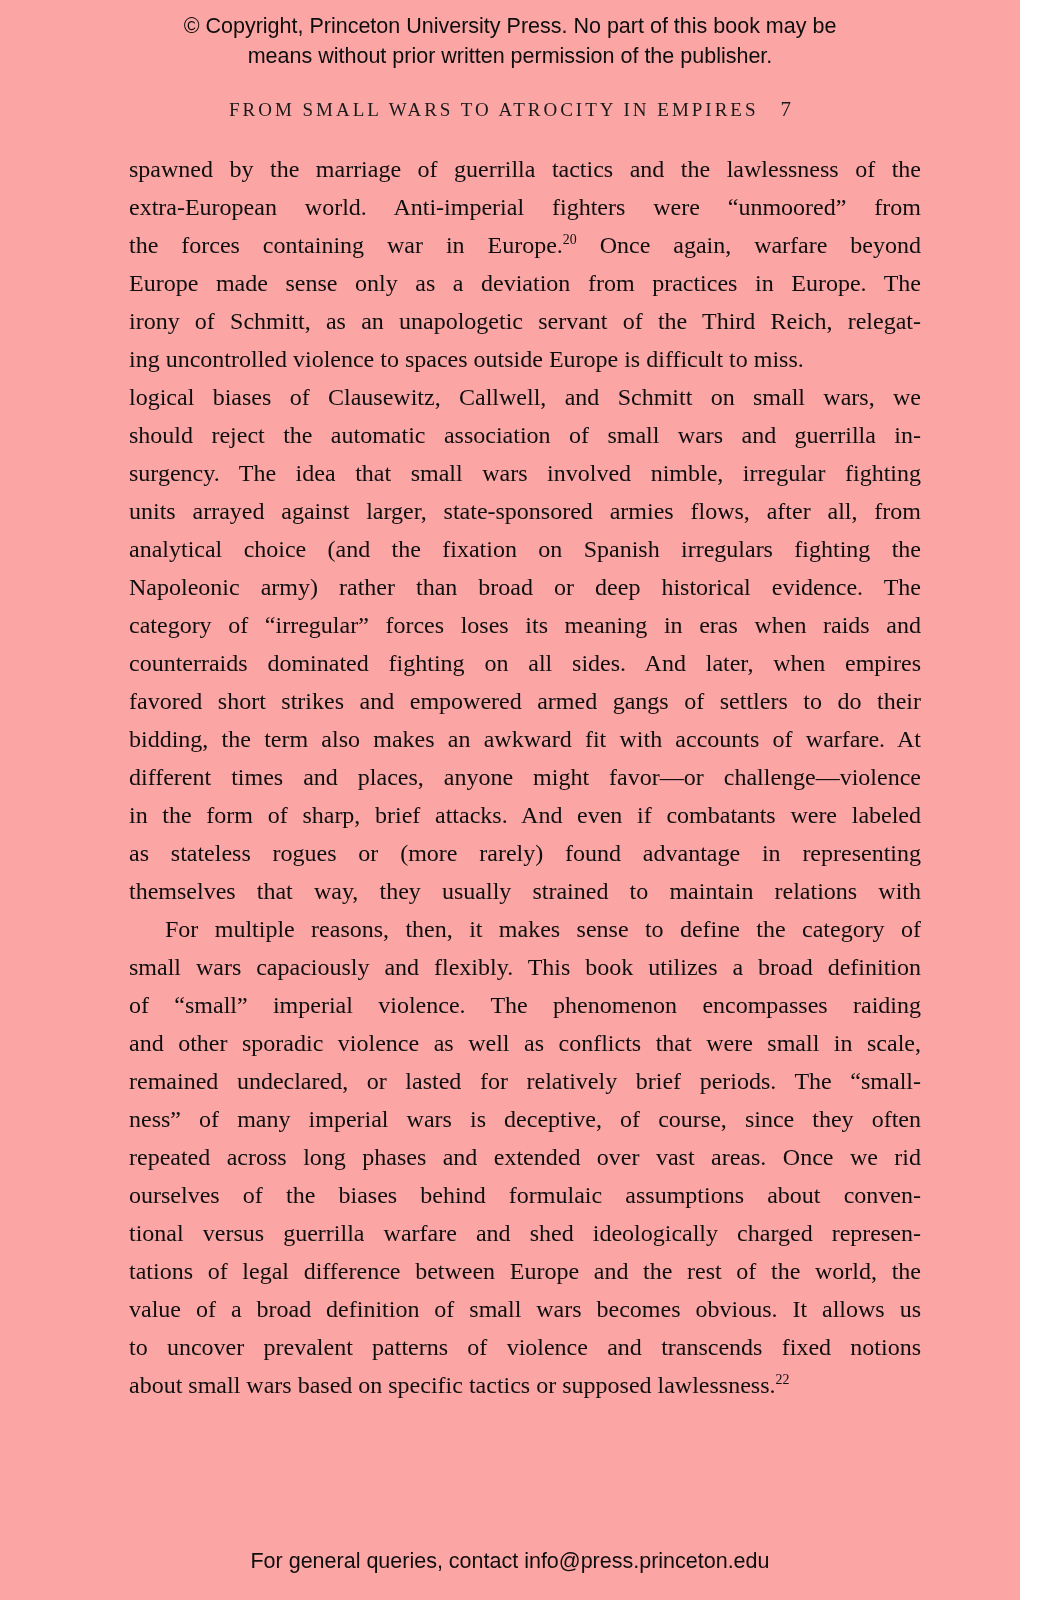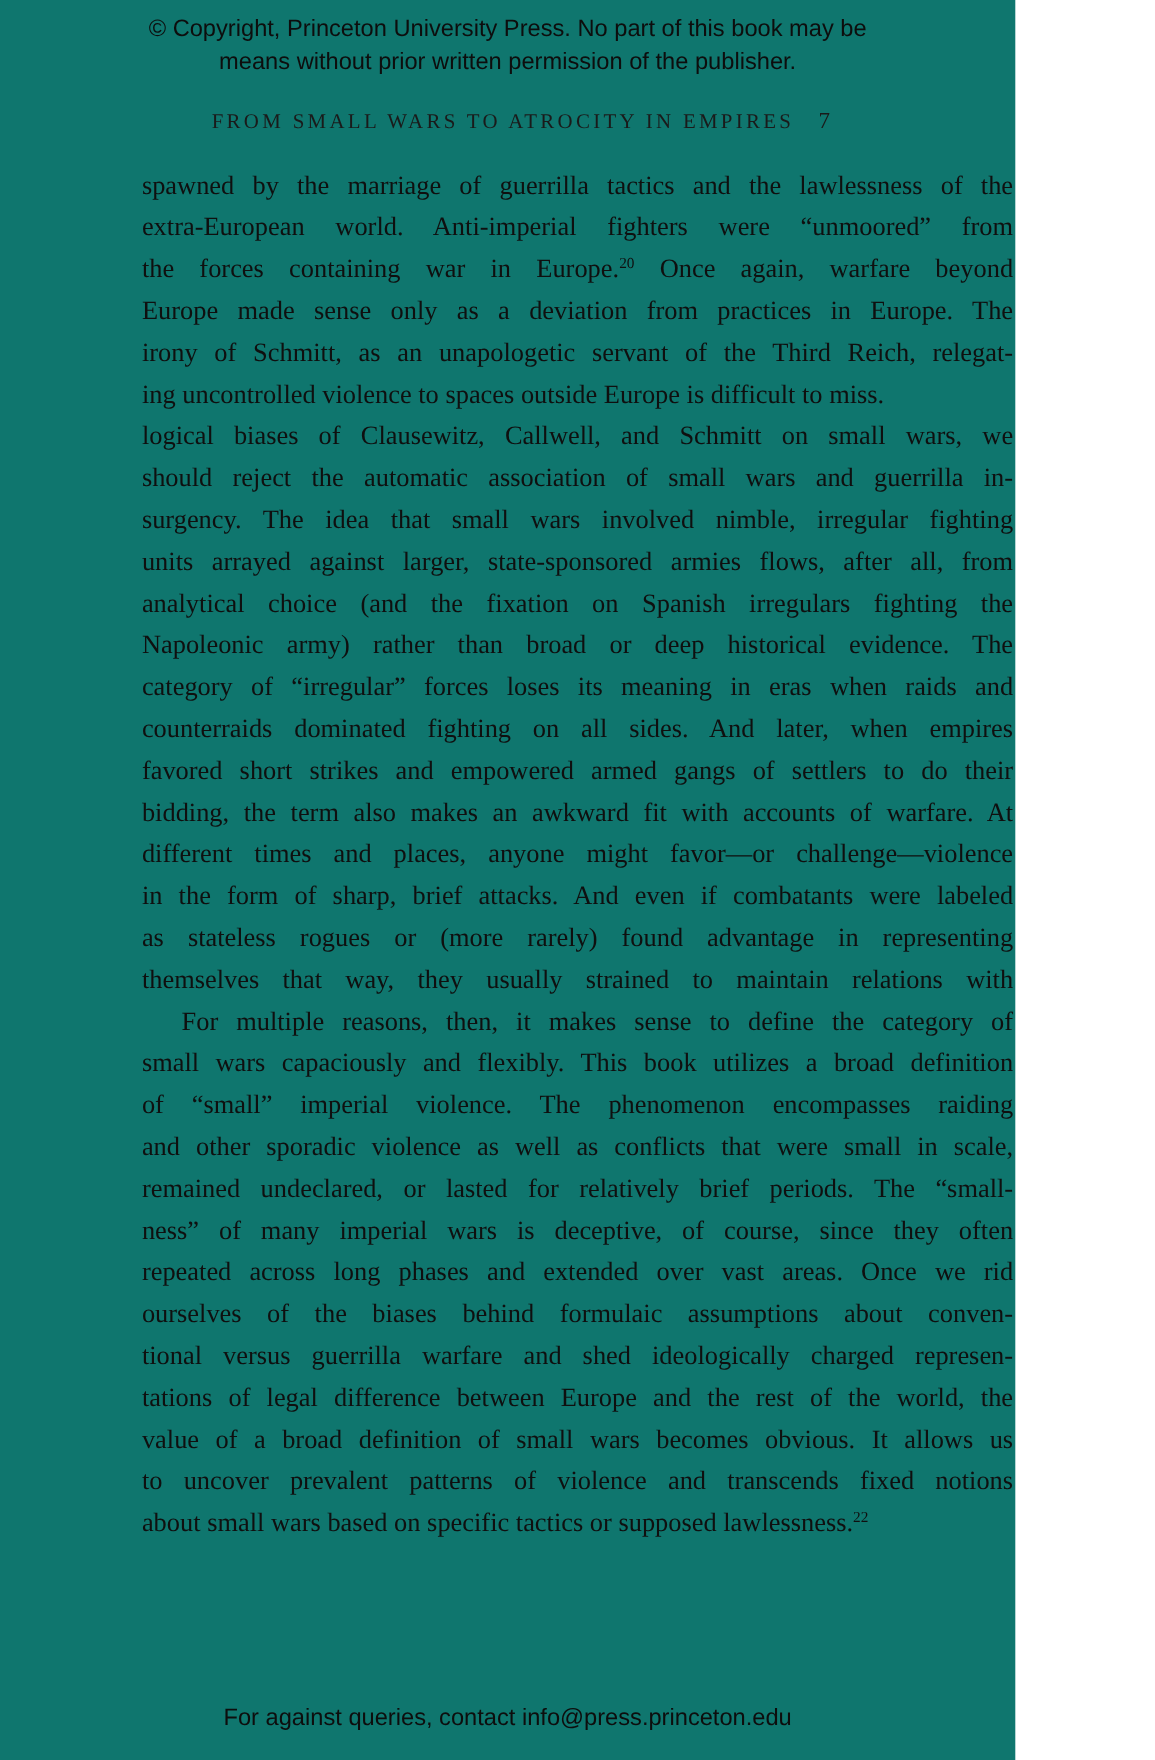--- a/index.html
+++ b/index.html
@@ -1,34 +1,34 @@
 <!DOCTYPE html>
 <html><head>
 <meta charset="utf-8">
 <style>
   html, body { margin: 0; padding: 0; background: #ffffff; }
   .page {
     position: relative;
-    width: 923px;
+    width: 1020px;
     height: 1600px;
-    background: #0f766e;
+    background: #fca5a5;
     overflow: hidden;
   }
   .copyright {
     position: absolute;
     top: 11px; left: 0; width: 100%;
     text-align: center;
     font-family: "Liberation Sans", sans-serif;
     font-size: 21.5px;
     line-height: 30px;
     color: #0d0d0d;
   }
   .running-header {
     position: absolute;
-    top: 97px; left: 12px; width: 100%;
+    top: 97px; left: 0; width: 100%;
     text-align: center;
     font-family: "Liberation Serif", "DejaVu Serif", serif;
     font-size: 19px;
     letter-spacing: 3px;
     color: #1a1a1a;
     white-space: nowrap;
   }
   .running-header .page-num {
     margin-left: 22px;
     letter-spacing: 0;
@@ -112,15 +112,15 @@
         <div class="line">repeated across long phases and extended over vast areas. Once we rid</div>
         <div class="line">ourselves of the biases behind formulaic assumptions about conven-</div>
         <div class="line">tional versus guerrilla warfare and shed ideologically charged represen-</div>
         <div class="line">tations of legal difference between Europe and the rest of the world, the</div>
         <div class="line">value of a broad definition of small wars becomes obvious. It allows us</div>
         <div class="line">to uncover prevalent patterns of violence and transcends fixed notions</div>
         <div class="line last">about small wars based on specific tactics or supposed lawlessness.<sup class="fnref">22</sup></div>
       </div>
     </div>
 
-  <div class="footer">For against queries, contact info@press.princeton.edu</div>
+  <div class="footer">For general queries, contact info@press.princeton.edu</div>
 
 </div>
 
 </body></html>

